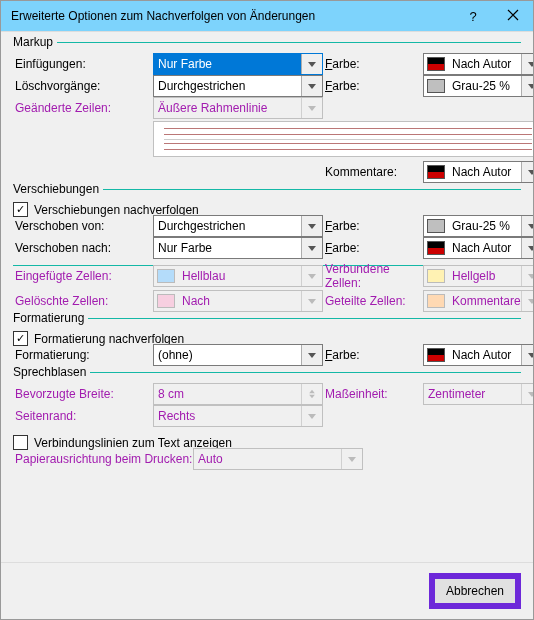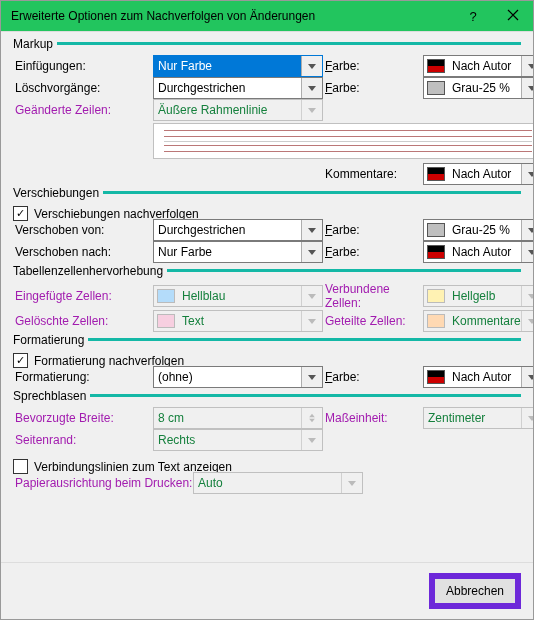--- a/index.html
+++ b/index.html
@@ -1,35 +1,35 @@
 <!DOCTYPE html>
 <html><head>
 <meta charset="utf-8">
 <style>
   html,body{margin:0;padding:0;font-family:"Segoe UI",Tahoma,sans-serif;font-size:12px;color:#000;background:#fff}
   .window{width:534px;height:620px;box-sizing:border-box;border:1px solid #999;background:#f0f0f0;position:relative;display:flex;flex-direction:column}
-  .titlebar{height:30px;background:#22c55e;border-bottom:1px solid #ddd;display:flex;align-items:center;padding:0 0 0 10px}
+  .titlebar{height:30px;background:#7dd3fc;border-bottom:1px solid #ddd;display:flex;align-items:center;padding:0 0 0 10px}
   .titlebar .title{flex:1}
   .titlebar .btn{width:40px;height:30px;display:flex;align-items:center;justify-content:center}
   .content{flex:1;padding:4px 12px 8px 12px;overflow:hidden}
-  fieldset,.group{border:none;border-top:3px solid #14b8a6;margin:6px 0 2px 0;padding:4px 0 0 0}
+  fieldset,.group{border:none;border-top:1px solid #14b8a6;margin:6px 0 2px 0;padding:4px 0 0 0}
   .group .legend{position:relative;top:-12px;background:#f0f0f0;padding:0 4px 0 0;display:inline-block;color:#000}
   .group.disabled .legend,.disabled{color:#a21caf}
   .rows{display:grid;grid-template-columns:140px 170px 100px 120px;row-gap:0;align-items:center;margin-top:-8px}
   .lbl{padding-left:2px}
   .under{text-decoration:underline;text-decoration-thickness:1px;text-underline-offset:1px}
   .combo{display:flex;align-items:stretch;height:22px;border:1px solid #7a7a7a;background:#fff;box-sizing:border-box}
   .combo .swatch{width:24px;border-right:0;display:flex;align-items:center;justify-content:center}
   .swatchbox{width:16px;height:12px;border:1px solid #555}
   .combo .txt{flex:1;display:flex;align-items:center;padding:4px 4px;white-space:nowrap;overflow:hidden}
   .combo .arrow{width:20px;border-left:1px solid #adadad;background:#efefef;display:flex;align-items:center;justify-content:center}
   .combo.sel{border-color:#0078d7}
   .combo.sel .txt{background:#0078d7;color:#fff}
   .combo.dis{border-color:#c0c0c0;background:#f0f0f0}
-  .combo.dis .txt{color:#15803d}
+  .combo.dis .txt{color:#a21caf}
   .combo.dis .arrow{background:#f0f0f0;border-left-color:#d0d0d0}
   .chk{display:flex;align-items:center;gap:6px;padding:2px 0}
   .chk .box{width:13px;height:13px;border:1px solid #333;background:#fff;display:flex;align-items:center;justify-content:center;font-size:11px;line-height:1}
   .footer{padding:10px 12px;display:flex;justify-content:flex-end;gap:8px;border-top:1px solid #ddd;background:#f0f0f0}
   .btnf{min-width:80px;height:24px;border:6px solid #6d28d9;background:#e1e1e1;display:flex;align-items:center;justify-content:center}
   .btnf.primary{border:1px solid #0078d7;outline:1px solid #0078d7}
   .preview{grid-column:2 / span 3;height:34px;border:1px solid #c0c0c0;background:#fff;position:relative;margin:2px 0 4px 0}
   .preview::before,.preview::after{content:"";position:absolute;left:10px;right:10px;height:1px;background:#b77}
   .preview::before{top:6px}
   .preview::after{top:12px}
@@ -177,21 +177,20 @@
             </div>
           <div class="txt">Nach Autor</div>
           <div class="arrow">
               <div class="caret"></div>
             </div>
         </div>
       </div>
     </div>
 
     <div class="group">
-      <span class="legend">Tabellenzellenhervorhebung</span>
       <div class="rows">
         <div class="lbl disabled">Eingefügte Zellen:</div>
         <div class="combo dis">
           <div class="swatch">
               <div class="swatchbox hblue" style="border-color:#bbb"></div>
             </div>
           <div class="txt">Hellblau</div>
           <div class="arrow">
               <div class="caret dis"></div>
             </div>
@@ -205,21 +204,21 @@
           <div class="arrow">
               <div class="caret dis"></div>
             </div>
         </div>
 
         <div class="lbl disabled">Gelöschte Zellen:</div>
         <div class="combo dis">
           <div class="swatch">
               <div class="swatchbox rosa" style="border-color:#bbb"></div>
             </div>
-          <div class="txt">Text</div>
+          <div class="txt">Nach</div>
           <div class="arrow">
               <div class="caret dis"></div>
             </div>
         </div>
         <div class="lbl disabled">Geteilte Zellen:</div>
         <div class="combo dis">
           <div class="swatch">
               <div class="swatchbox horan" style="border-color:#bbb"></div>
             </div>
           <div class="txt">Kommentare</div>

